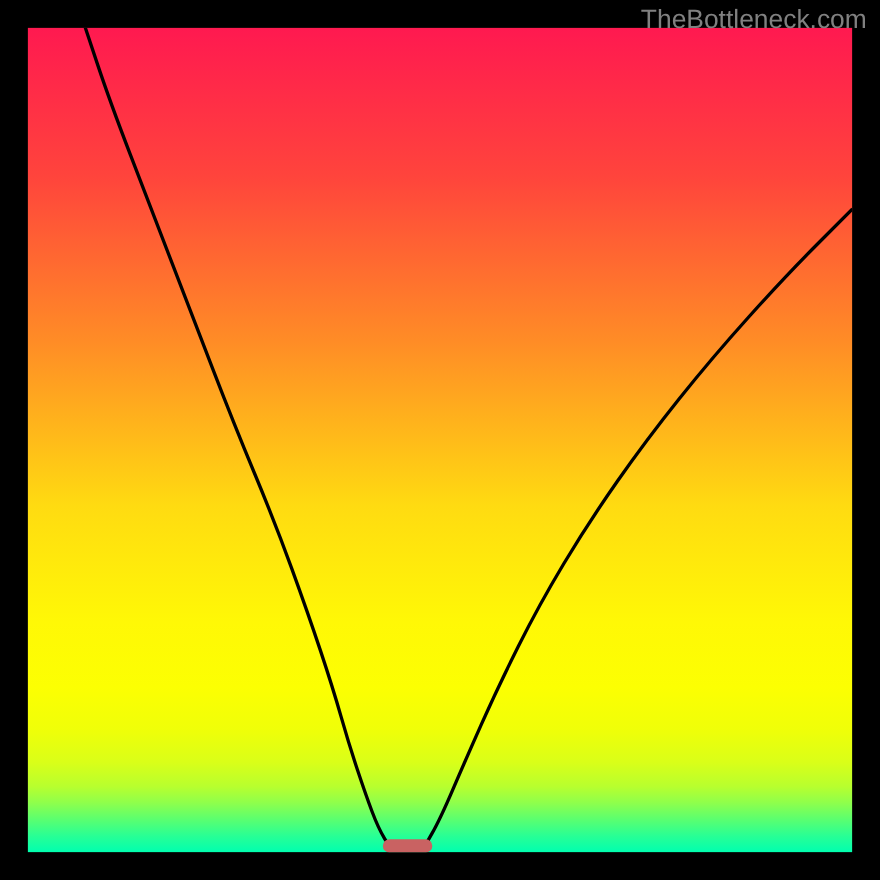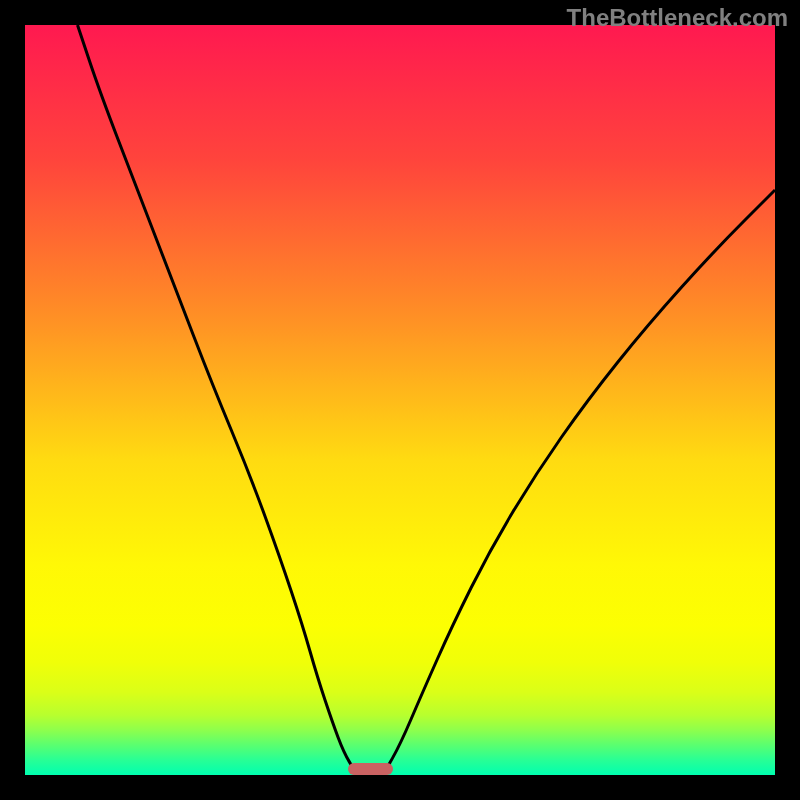--- a/index.html
+++ b/index.html
@@ -10,21 +10,21 @@
     background: #000;
     position: relative;
     font-family: Arial, sans-serif;
   }
   .watermark {
     position: absolute;
     top: 4px;
     right: 12px;
     color: #808080;
     font-size: 24px;
-    font-weight: 700;
+    font-weight: 400;
     z-index: 10;
   }
   .plot-outer {
     position: absolute;
     left: 0;
     top: 0;
     width: 800px;
     height: 800px;
     background: #000;
   }

